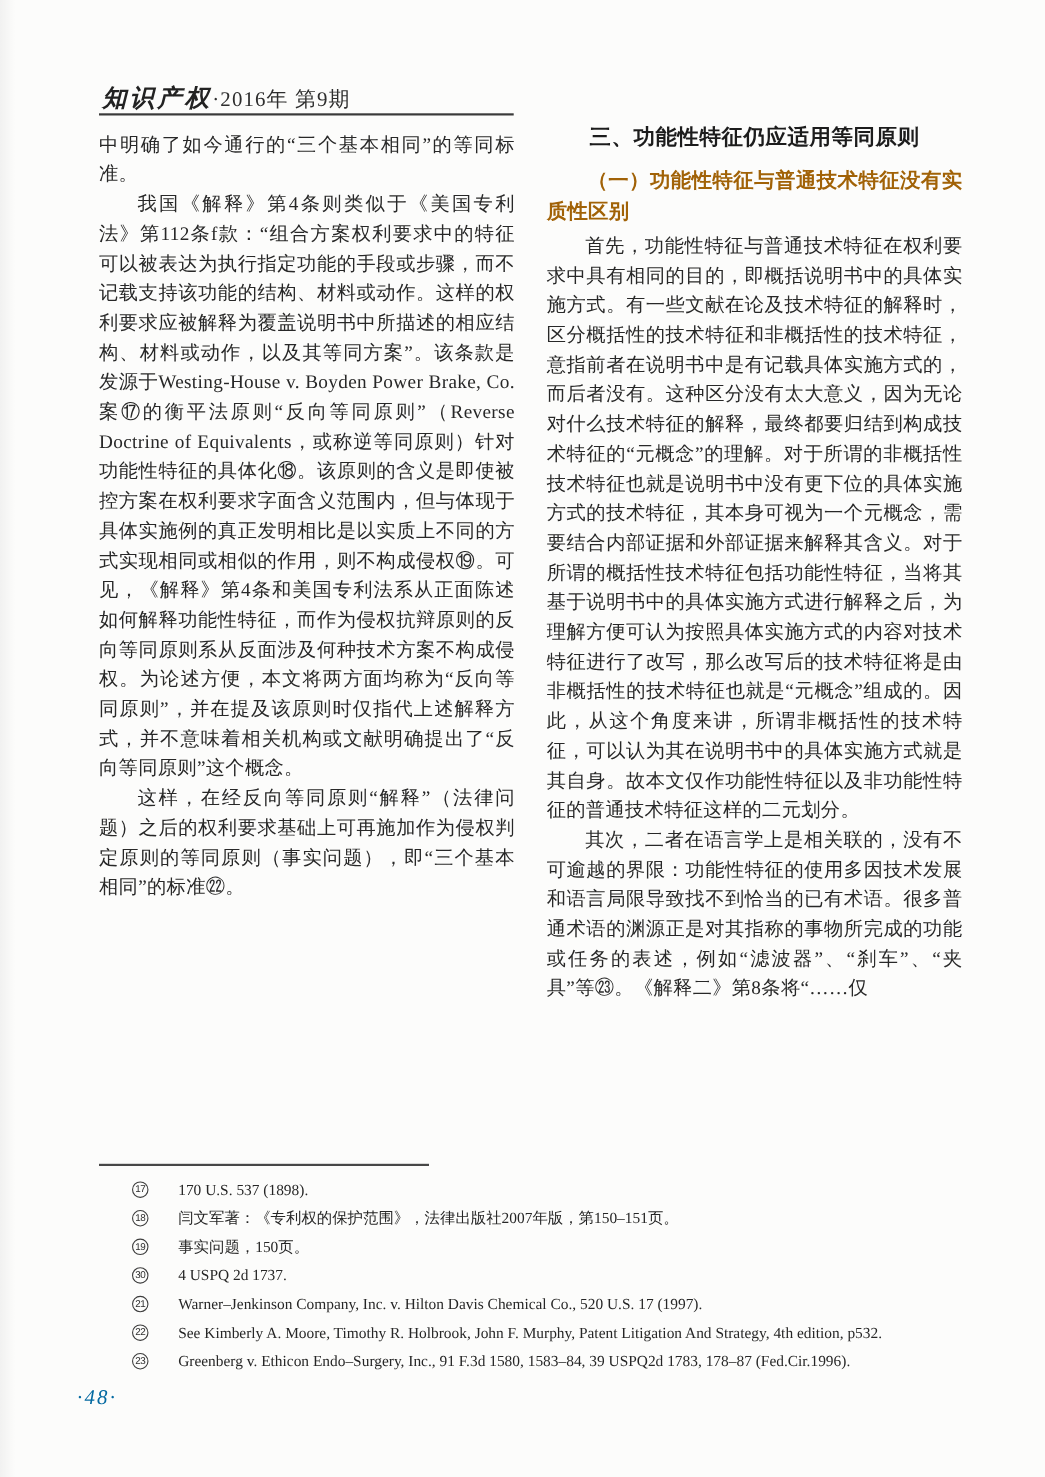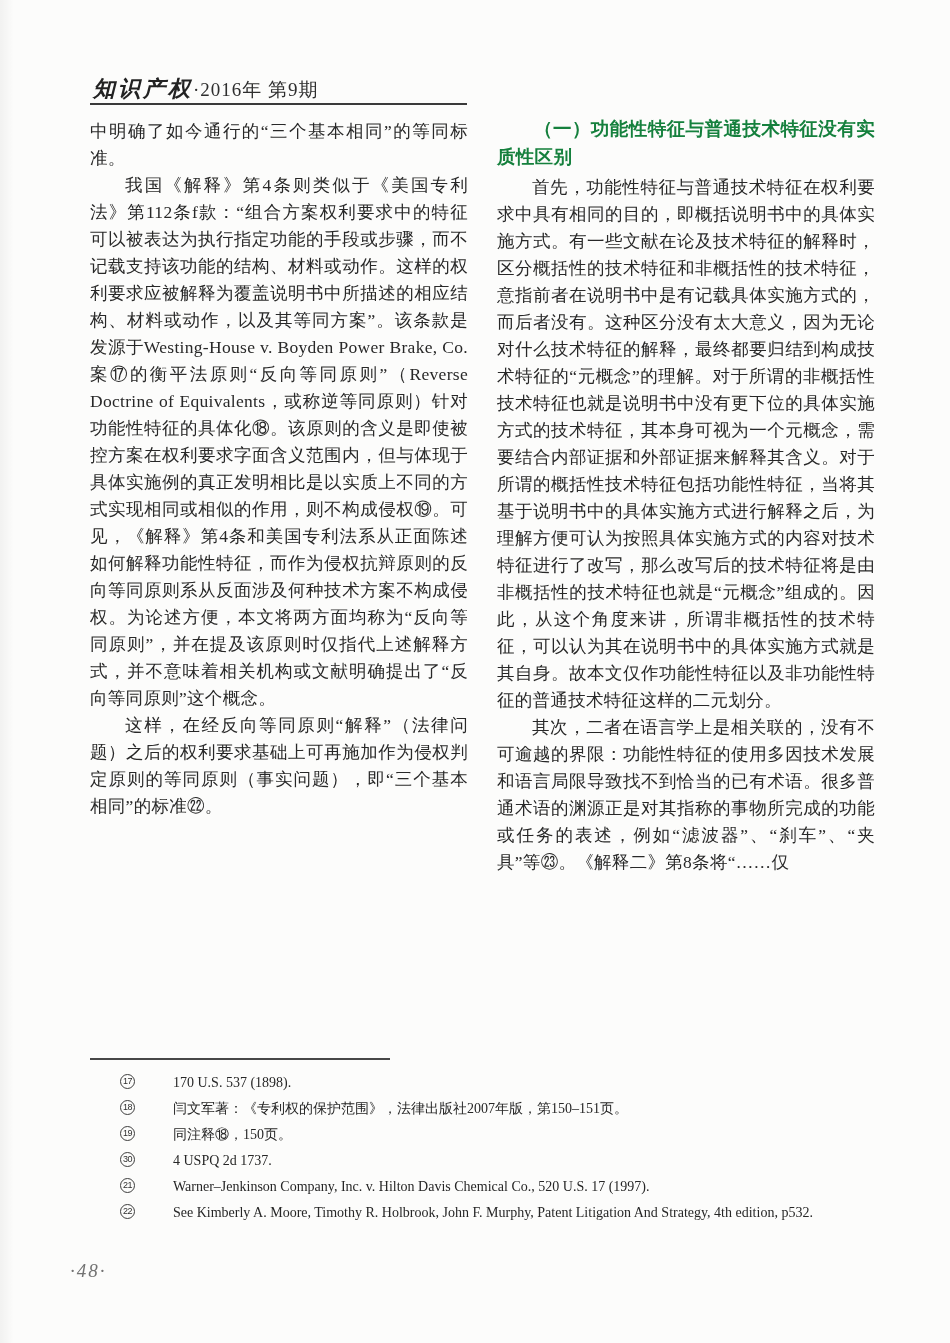--- a/index.html
+++ b/index.html
@@ -45,98 +45,103 @@
   .col-right{left:497px;top:112px;}
   .section-heading{
     margin:0 0 12px 0;
     font-size:19.5px;font-weight:bold;text-align:center;
     letter-spacing:0.5px;color:#1c1c1c;text-indent:0;
     line-height:27px;
   }
   .subsection-heading{
     margin:3px 0 3px 0;
     font-size:18.5px;font-weight:bold;
-    text-indent:2em;line-height:28px;color:#15803d;
+    text-indent:2em;line-height:28px;color:#a16207;
     text-align:justify;
   }
   
   .fn-rule{
     position:absolute;left:90px;top:1058px;width:300px;height:2px;
     background:#474747;
   }
   .footnotes{
     position:absolute;left:92px;top:1074px;width:790px;
     margin:0;padding:0;list-style:none;
   }
   .fn-item{
-    display:flex;align-items:flex-start;gap:16px;
+    display:flex;align-items:flex-start;gap:5px;
     padding-left:28px;margin-bottom:9px;
     font-size:14px;line-height:17px;color:#262626;
   }
   .fn-circ{
     flex:none;box-sizing:border-box;
     width:15px;height:15px;margin-top:0;
     border:1px solid #3d3d3d;border-radius:50%;
     font-family:"Liberation Sans","DejaVu Sans",sans-serif;
     font-size:9px;line-height:13px;text-align:center;
     letter-spacing:-0.5px;color:#2e2e2e;
   }
   .fn-text{flex:1;margin-left:22px;}
   
   .pageno{
     position:absolute;left:70px;top:1260px;
-    font-style:italic;font-size:19px;letter-spacing:2px;color:#737373;
+    font-style:italic;font-size:19px;letter-spacing:2px;color:#0369a1;
   }
 </style>
 </head>
 <body>
 
 <div class="page">
 
   <div class="header">
     <span class="journal">知识产权</span><span class="issue">·2016年 第9期</span>
   </div>
   <div class="header-rule"></div>
 
   <section class="col col-left">
     <p class="noindent">中明确了如今通行的“三个基本相同”的等同标准。</p>
     <p>我国《解释》第4条则类似于《美国专利法》第112条f款：“组合方案权利要求中的特征可以被表达为执行指定功能的手段或步骤，而不记载支持该功能的结构、材料或动作。这样的权利要求应被解释为覆盖说明书中所描述的相应结构、材料或动作，以及其等同方案”。该条款是发源于Westing-House v. Boyden Power Brake, Co.案⑰的衡平法原则“反向等同原则”（Reverse Doctrine of Equivalents，或称逆等同原则）针对功能性特征的具体化⑱。该原则的含义是即使被控方案在权利要求字面含义范围内，但与体现于具体实施例的真正发明相比是以实质上不同的方式实现相同或相似的作用，则不构成侵权⑲。可见，《解释》第4条和美国专利法系从正面陈述如何解释功能性特征，而作为侵权抗辩原则的反向等同原则系从反面涉及何种技术方案不构成侵权。为论述方便，本文将两方面均称为“反向等同原则”，并在提及该原则时仅指代上述解释方式，并不意味着相关机构或文献明确提出了“反向等同原则”这个概念。</p>
     <p>这样，在经反向等同原则“解释”（法律问题）之后的权利要求基础上可再施加作为侵权判定原则的等同原则（事实问题），即“三个基本相同”的标准㉒。</p>
   </section>
 
   <section class="col col-right">
+    <h2 class="section-heading">三、功能性特征仍应适用等同原则</h2>
     <h3 class="subsection-heading">（一）功能性特征与普通技术特征没有实质性区别</h3>
     <p>首先，功能性特征与普通技术特征在权利要求中具有相同的目的，即概括说明书中的具体实施方式。有一些文献在论及技术特征的解释时，区分概括性的技术特征和非概括性的技术特征，意指前者在说明书中是有记载具体实施方式的，而后者没有。这种区分没有太大意义，因为无论对什么技术特征的解释，最终都要归结到构成技术特征的“元概念”的理解。对于所谓的非概括性技术特征也就是说明书中没有更下位的具体实施方式的技术特征，其本身可视为一个元概念，需要结合内部证据和外部证据来解释其含义。对于所谓的概括性技术特征包括功能性特征，当将其基于说明书中的具体实施方式进行解释之后，为理解方便可认为按照具体实施方式的内容对技术特征进行了改写，那么改写后的技术特征将是由非概括性的技术特征也就是“元概念”组成的。因此，从这个角度来讲，所谓非概括性的技术特征，可以认为其在说明书中的具体实施方式就是其自身。故本文仅作功能性特征以及非功能性特征的普通技术特征这样的二元划分。</p>
     <p>其次，二者在语言学上是相关联的，没有不可逾越的界限：功能性特征的使用多因技术发展和语言局限导致找不到恰当的已有术语。很多普通术语的渊源正是对其指称的事物所完成的功能或任务的表述，例如“滤波器”、“刹车”、“夹具”等㉓。《解释二》第8条将“……仅</p>
   </section>
 
   <div class="fn-rule"></div>
 
   <ol class="footnotes">
     <li class="fn-item">
       <span class="fn-circ">17</span>
       <span class="fn-text">170 U.S. 537 (1898).</span>
     </li>
     <li class="fn-item">
       <span class="fn-circ">18</span>
       <span class="fn-text">闫文军著：《专利权的保护范围》，法律出版社2007年版，第150–151页。</span>
     </li>
     <li class="fn-item">
       <span class="fn-circ">19</span>
-      <span class="fn-text">同注释⑱，150页。</span>
+      <span class="fn-text">事实问题，150页。</span>
     </li>
     <li class="fn-item">
       <span class="fn-circ">30</span>
       <span class="fn-text">4 USPQ 2d 1737.</span>
     </li>
     <li class="fn-item">
       <span class="fn-circ">21</span>
       <span class="fn-text">Warner–Jenkinson Company, Inc. v. Hilton Davis Chemical Co., 520 U.S. 17 (1997).</span>
     </li>
     <li class="fn-item">
       <span class="fn-circ">22</span>
       <span class="fn-text">See Kimberly A. Moore, Timothy R. Holbrook, John F. Murphy, Patent Litigation And Strategy, 4th edition, p532.</span>
     </li>
+    <li class="fn-item">
+      <span class="fn-circ">23</span>
+      <span class="fn-text">Greenberg v. Ethicon Endo–Surgery, Inc., 91 F.3d 1580, 1583–84, 39 USPQ2d 1783, 178–87 (Fed.Cir.1996).</span>
+    </li>
   </ol>
 
   <div class="pageno">·48·</div>
 
 </div>
 
 </body></html>

